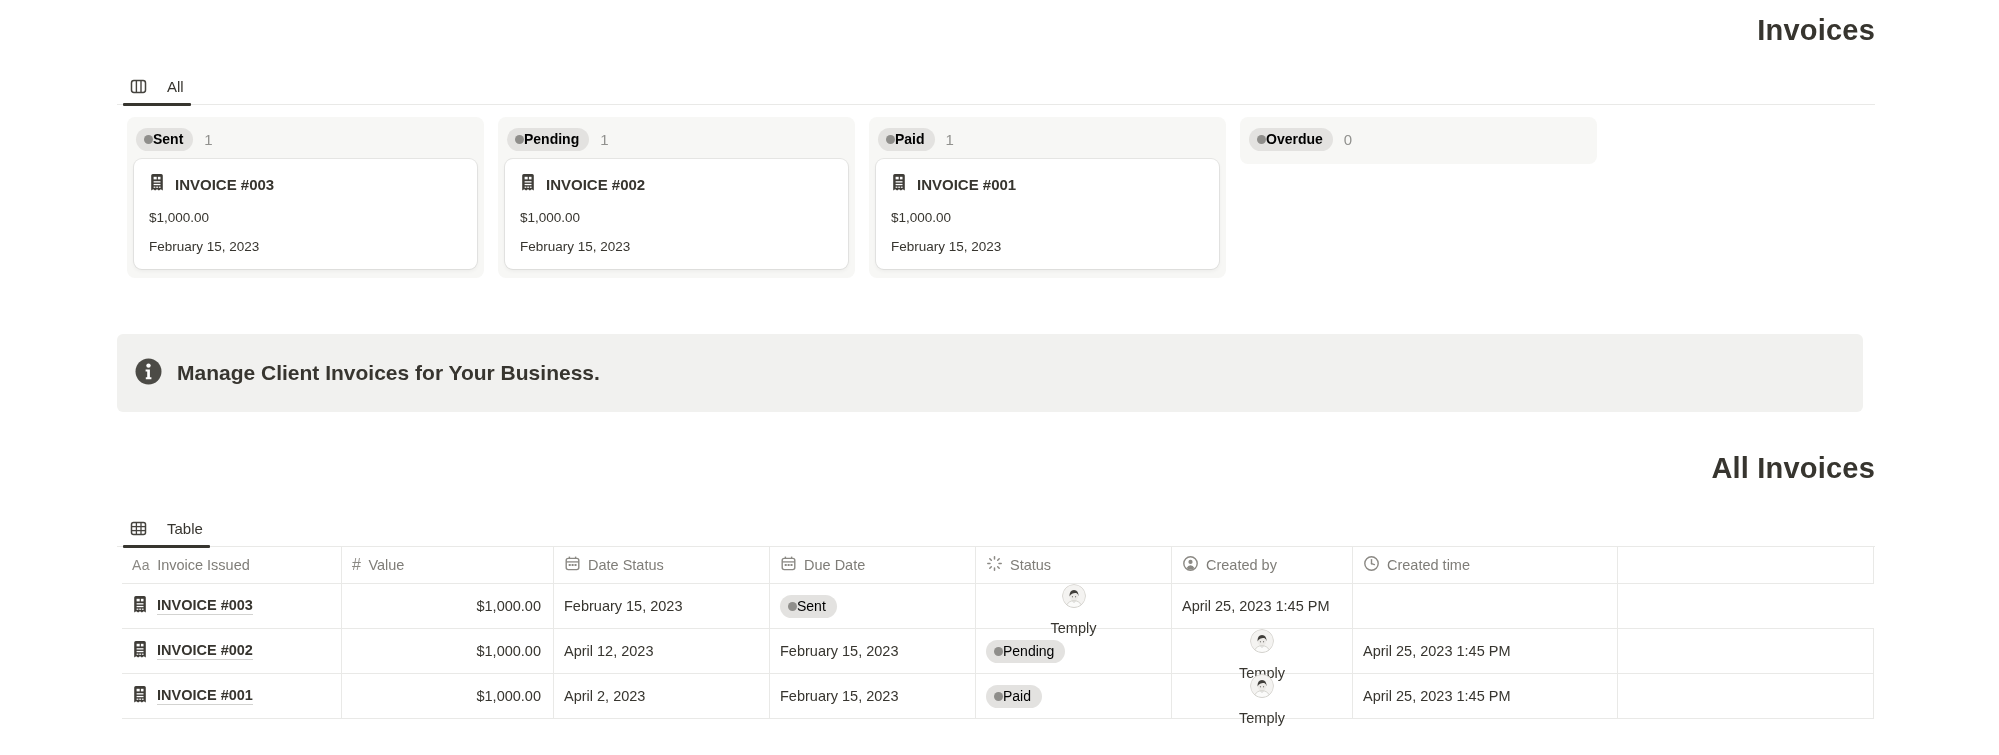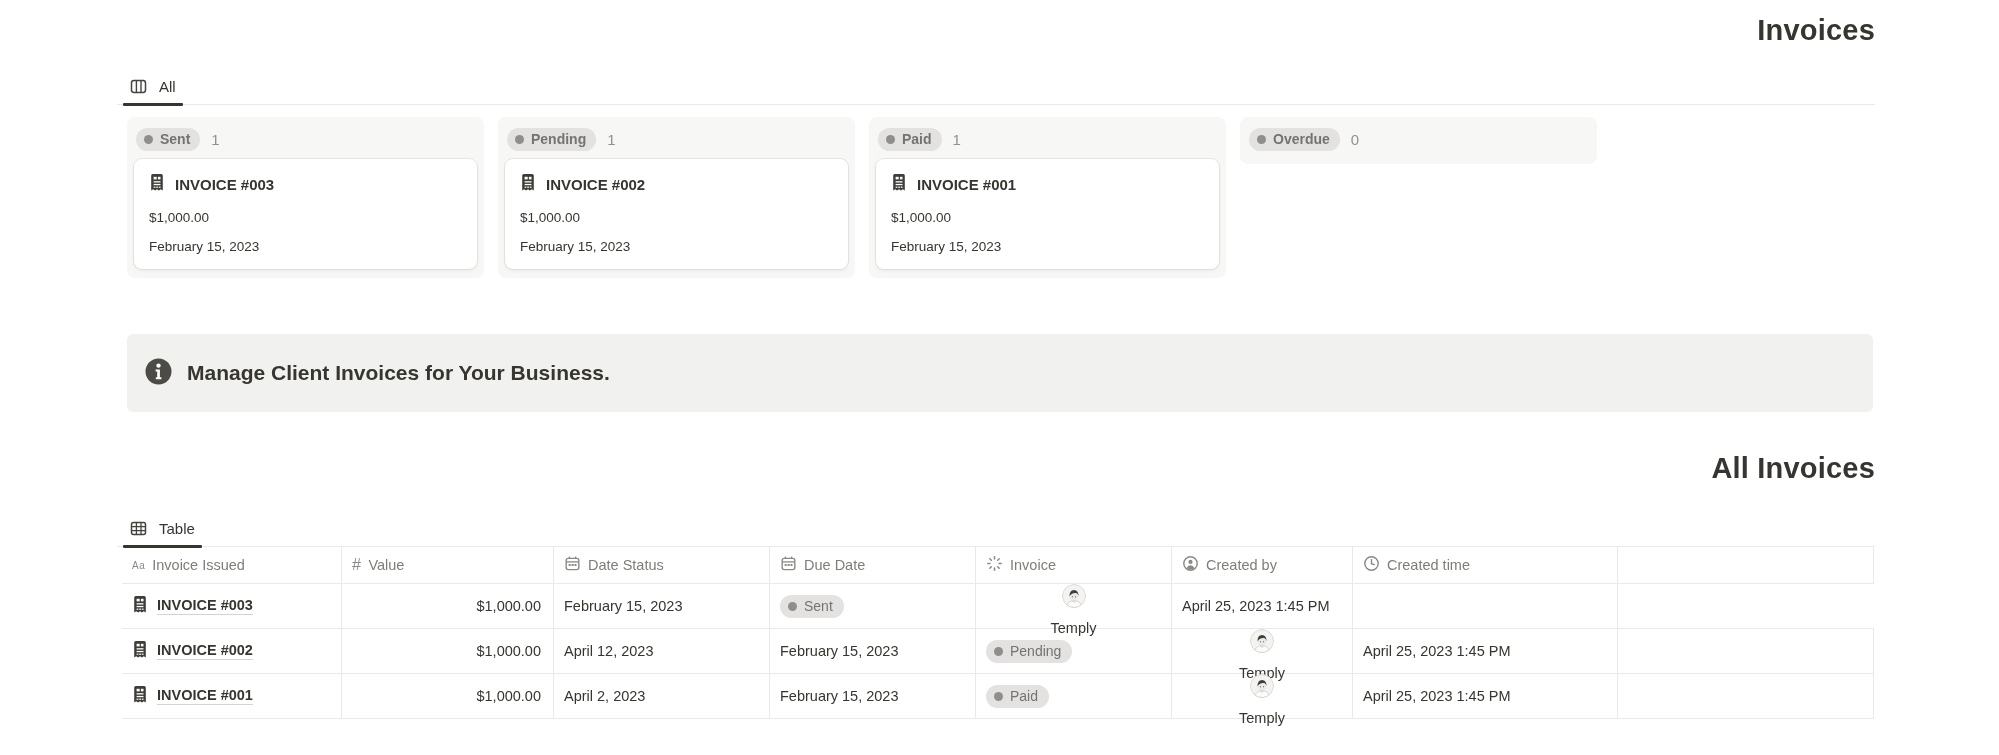--- a/index.html
+++ b/index.html
@@ -13,54 +13,54 @@
 
   h1.sec-title { font-size: 29px; font-weight: 700; letter-spacing: .2px; color:#37352f;text-align:right; }
   .title-a { padding-top: 14px; }
   .title-b { margin-top: 40px; }
 
   
   .tabbar { display: flex; align-items: flex-end; border-bottom: 1px solid #e9e9e7; height: 34px; }
   .tabbar-a { margin-top: 24px; }
   .tabbar-b { margin-top: 28px; }
   .tab {
-    position: relative; display: inline-flex; align-items: center; gap: 12px;
+    position: relative; display: inline-flex; align-items: center; gap: 20px;
     font-size: 15px; font-weight: 500; color: #37352f; padding: 6px 9px 9px 9px;
     margin-left: 4px; cursor: pointer;
   }
   .tab.active::after {
     content: ""; position: absolute; left: 2px; right: 2px; bottom: -1.5px;
     height: 3px; background: #37352f; border-radius: 1px;
   }
   .tab svg { display: block; }
 
   
   .board { display: flex; gap: 14px; margin-top: 12px; margin-left: 10px; align-items: flex-start; }
   .board-col { width: 357px; background: #f7f7f5; border-radius: 8px; padding: 7px 7px 9px 7px; }
   .col-head { display: flex; align-items: center; padding: 4px 4px 8px 2px; }
   .pill {
-    display: inline-flex; align-items: center; gap: 7px; background: #e3e2e0;
+    display: inline-flex; align-items: center; background: #e3e2e0;
     border-radius: 12px; padding: 2px 10px 2px 8px; font-size: 14px; line-height: 19px;
-    color: #737373; white-space: nowrap; text-align: right;
+    color: #000000; white-space: nowrap; text-align: right;
   }
   .pill .dot { width: 9px; height: 9px; border-radius: 50%; background: #8f8e8b; flex: none; }
   .col-head .pill { font-weight: 700; }
   .col-count { margin-left: 11px; font-size: 15px; color: #91918e; }
   .board-card {
     background: #fff; border-radius: 8px; padding: 14px 15px 15px 15px;
     box-shadow: 0 0 0 1px rgba(15,15,15,.07), 0 2px 4px rgba(15,15,15,.05);
     cursor: pointer;
   }
   .card-title { display: flex; align-items: center; gap: 10px; font-size: 15px; font-weight: 700; }
   .card-prop { font-size: 13.5px; margin-top: 14px; color: #37352f; }
   .card-prop.first { margin-top: 15px; }
 
   
   .callout {
-    margin-top: 56px; margin-left: 10px; width: 1746px; min-height: 78px;
+    margin-top: 56px; width: 1746px; min-height: 78px;
     background: #f1f1ef; border-radius: 6px; display: flex; align-items: center;
     gap: 15px; padding: 16px 18px 16px 14px;
   }
   .callout-text { font-size: 21px; font-weight: 700; color: #37352f; }
 
   
   .ntable { margin-left: 5px; width: 1752px; }
   .trow {
     display: grid;
     grid-template-columns: 220px 212px 216px 206px 196px 181px 265px 256px;
@@ -71,21 +71,21 @@
     cursor: pointer;
   }
   .thead { border-bottom: 1px solid #e9e9e7; }
   .tbody .trow { border-bottom: 1px solid #e9e9e7; }
   .tbody .tcell { height: 44px; padding: 0 10px; font-size: 14.5px; cursor: pointer; }
   .cell-title { gap: 9px; }
   .cell-title .link { font-weight: 700; border-bottom: 1px solid rgba(55,53,47,.22); padding-bottom: 1px; white-space: nowrap; }
   .cell-num { justify-content: flex-end; padding-right: 12px !important; }
   .tbody .pill { font-size: 14px; padding: 2px 11px 2px 8px; }
   .cell-person { gap: 9px; flex-direction: column; }
-  .type-glyph { font-size: 10px; color: #8b8984; font-weight: 500; letter-spacing: .5px; }
+  .type-glyph { font-size: 14px; color: #8b8984; font-weight: 500; letter-spacing: .5px; }
   .hash-glyph { font-size: 16px; }
 
   .icon16 { width: 17px; height: 17px; flex: none; }
   .receipt { width: 16px; height: 19px; flex: none; }
   .avatar { width: 24px; height: 24px; flex: none; border-radius: 50%; }
   .info-badge { width: 27px; height: 27px; flex: none; margin-left: 4px; }
 </style>
 </head>
 <body>
 
@@ -288,21 +288,21 @@
         <div class="tcell">
           <span><svg class="icon16" viewBox="0 0 17 17">
                 <use href="#def-calendar-icon"></use>
               </svg></span>
           <span>Due Date</span>
         </div>
         <div class="tcell">
           <span><svg class="icon16" viewBox="0 0 17 17">
                 <use href="#def-status-icon"></use>
               </svg></span>
-          <span>Invoice</span>
+          <span>Status</span>
         </div>
         <div class="tcell">
           <span><svg class="icon16" viewBox="0 0 17 17">
                 <use href="#def-person-icon"></use>
               </svg></span>
           <span>Created by</span>
         </div>
         <div class="tcell">
           <span><svg class="icon16" viewBox="0 0 17 17">
                 <use href="#def-clock-icon"></use>

